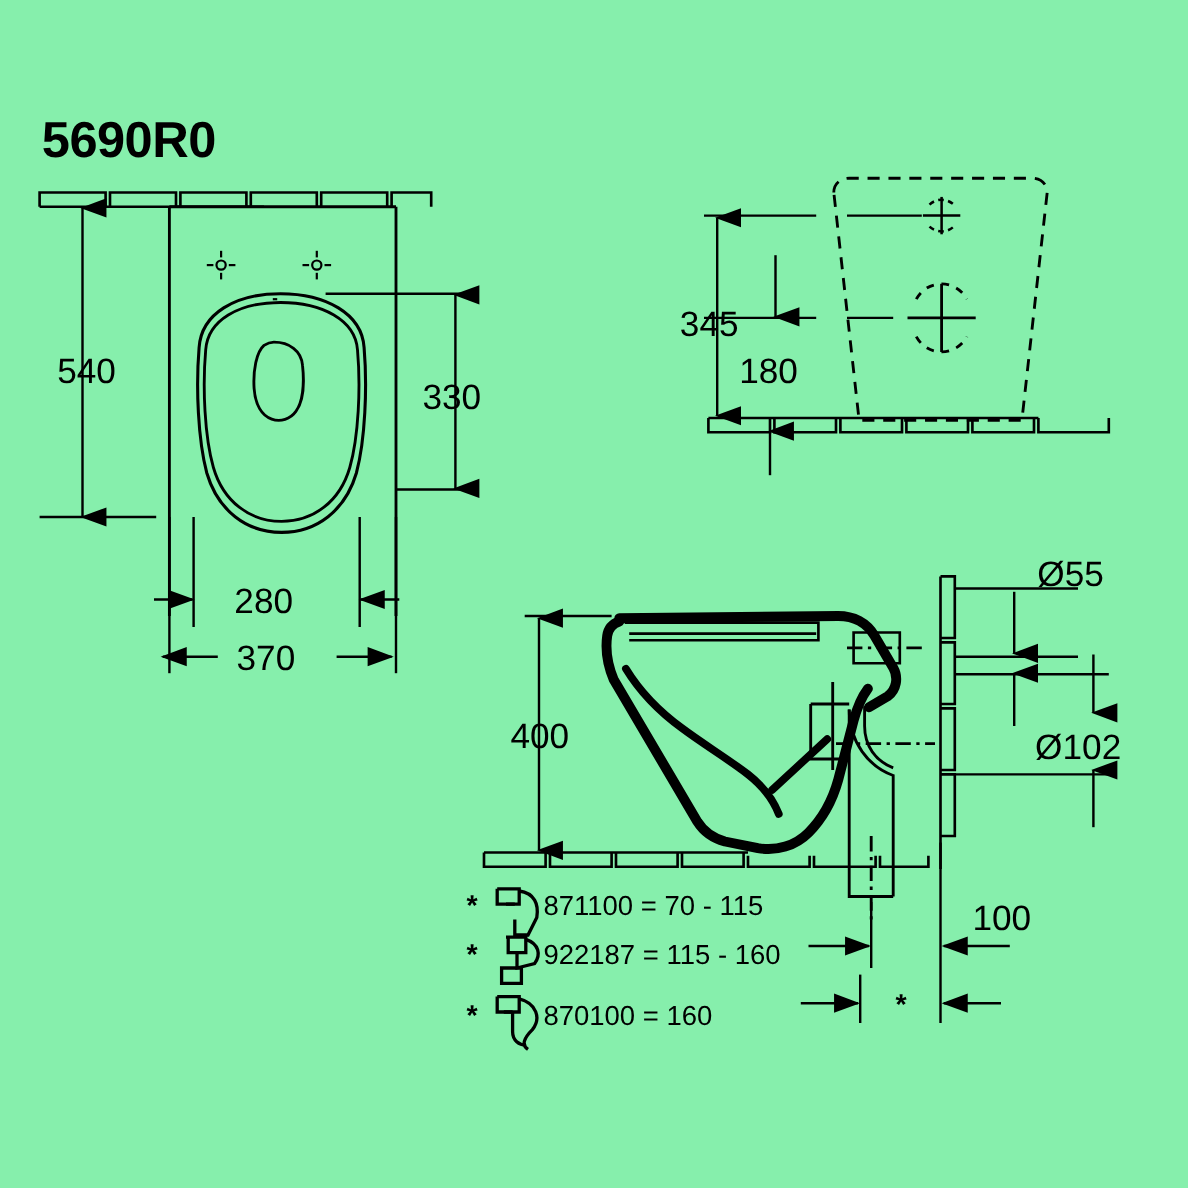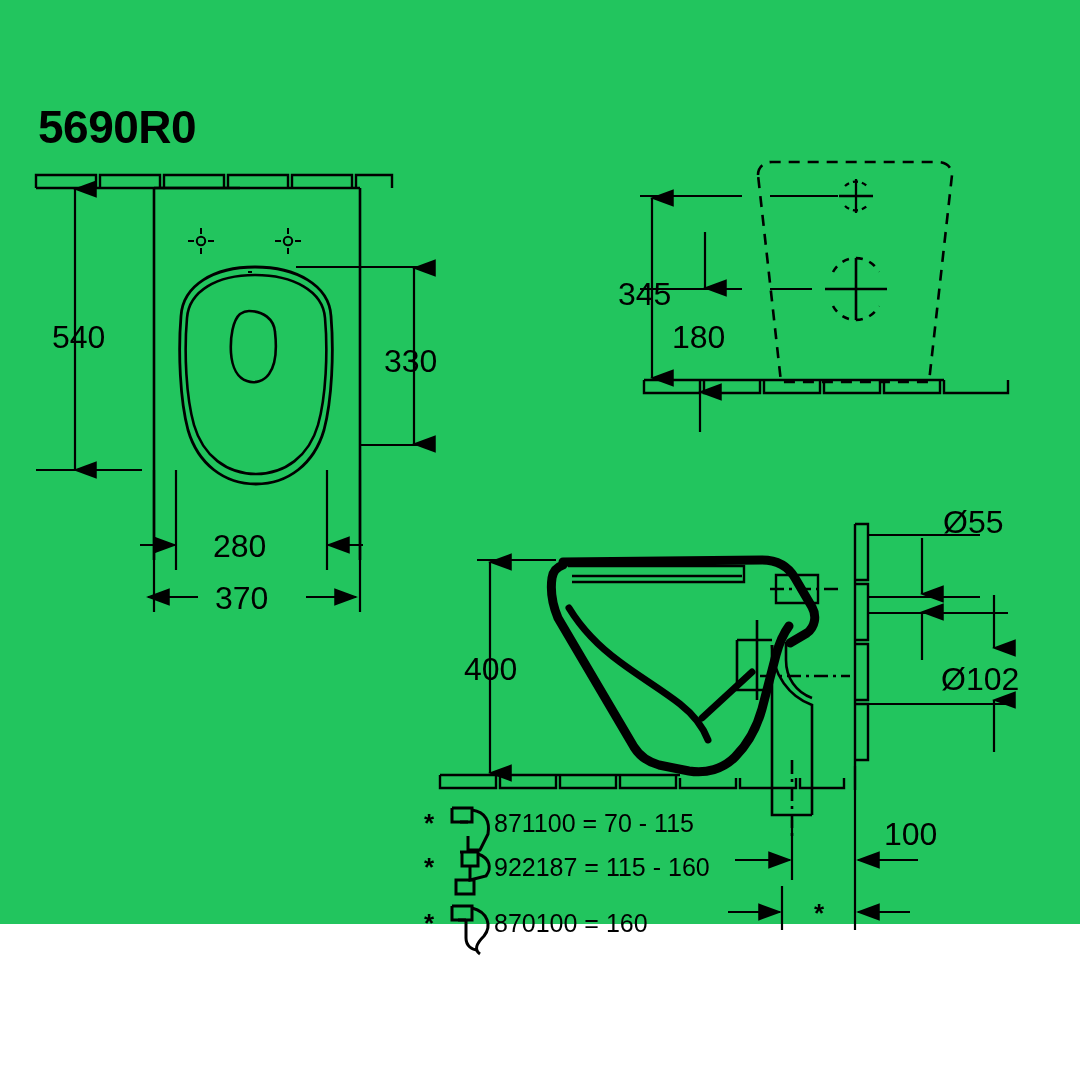--- a/index.html
+++ b/index.html
@@ -9,22 +9,22 @@
   }
   body {
     width: 1080px;
     height: 1080px;
     font-family: "Liberation Sans", sans-serif;
     overflow: hidden;
   }
   #sheet {
     position: relative;
     width: 1080px;
-    height: 924px;
-    background: #22c55e;
+    height: 1080px;
+    background: #86efac;
   }
   #drawing {
     position: absolute;
     left: 0;
     top: 0;
     width: 1080px;
     height: 1080px;
   }
   .dim-text, .title-text, .legend-text {
     fill: #000000;

